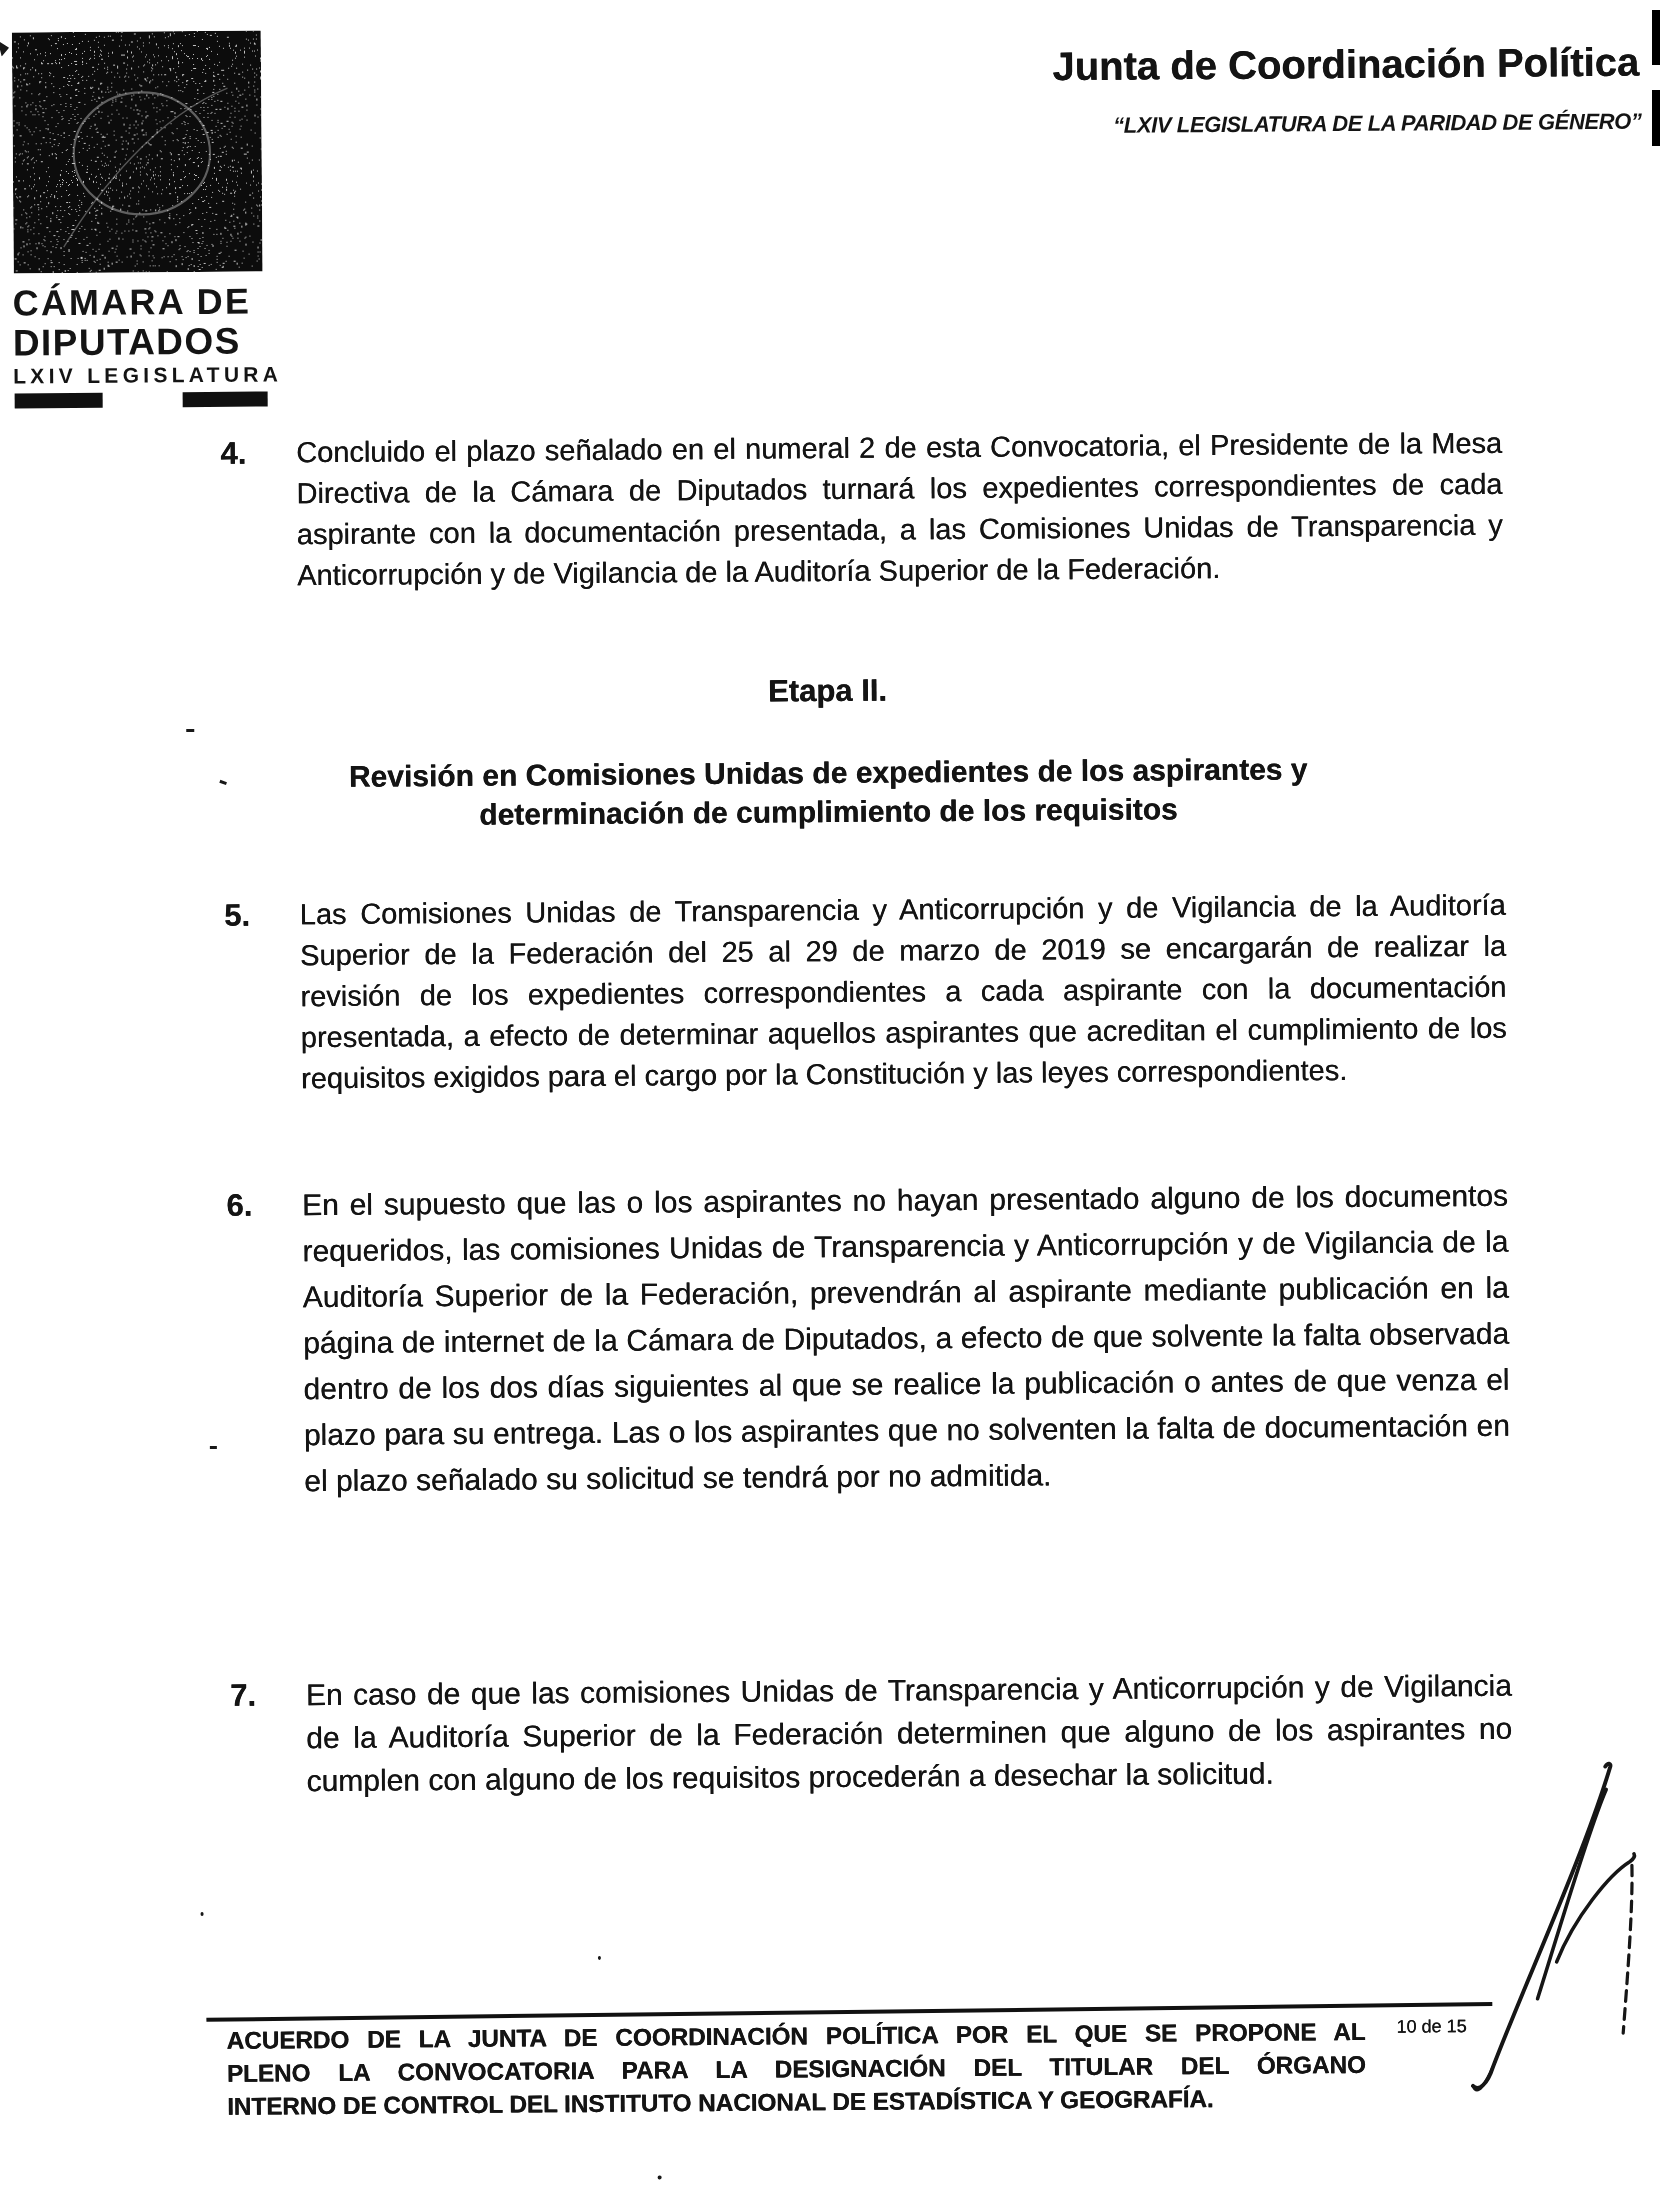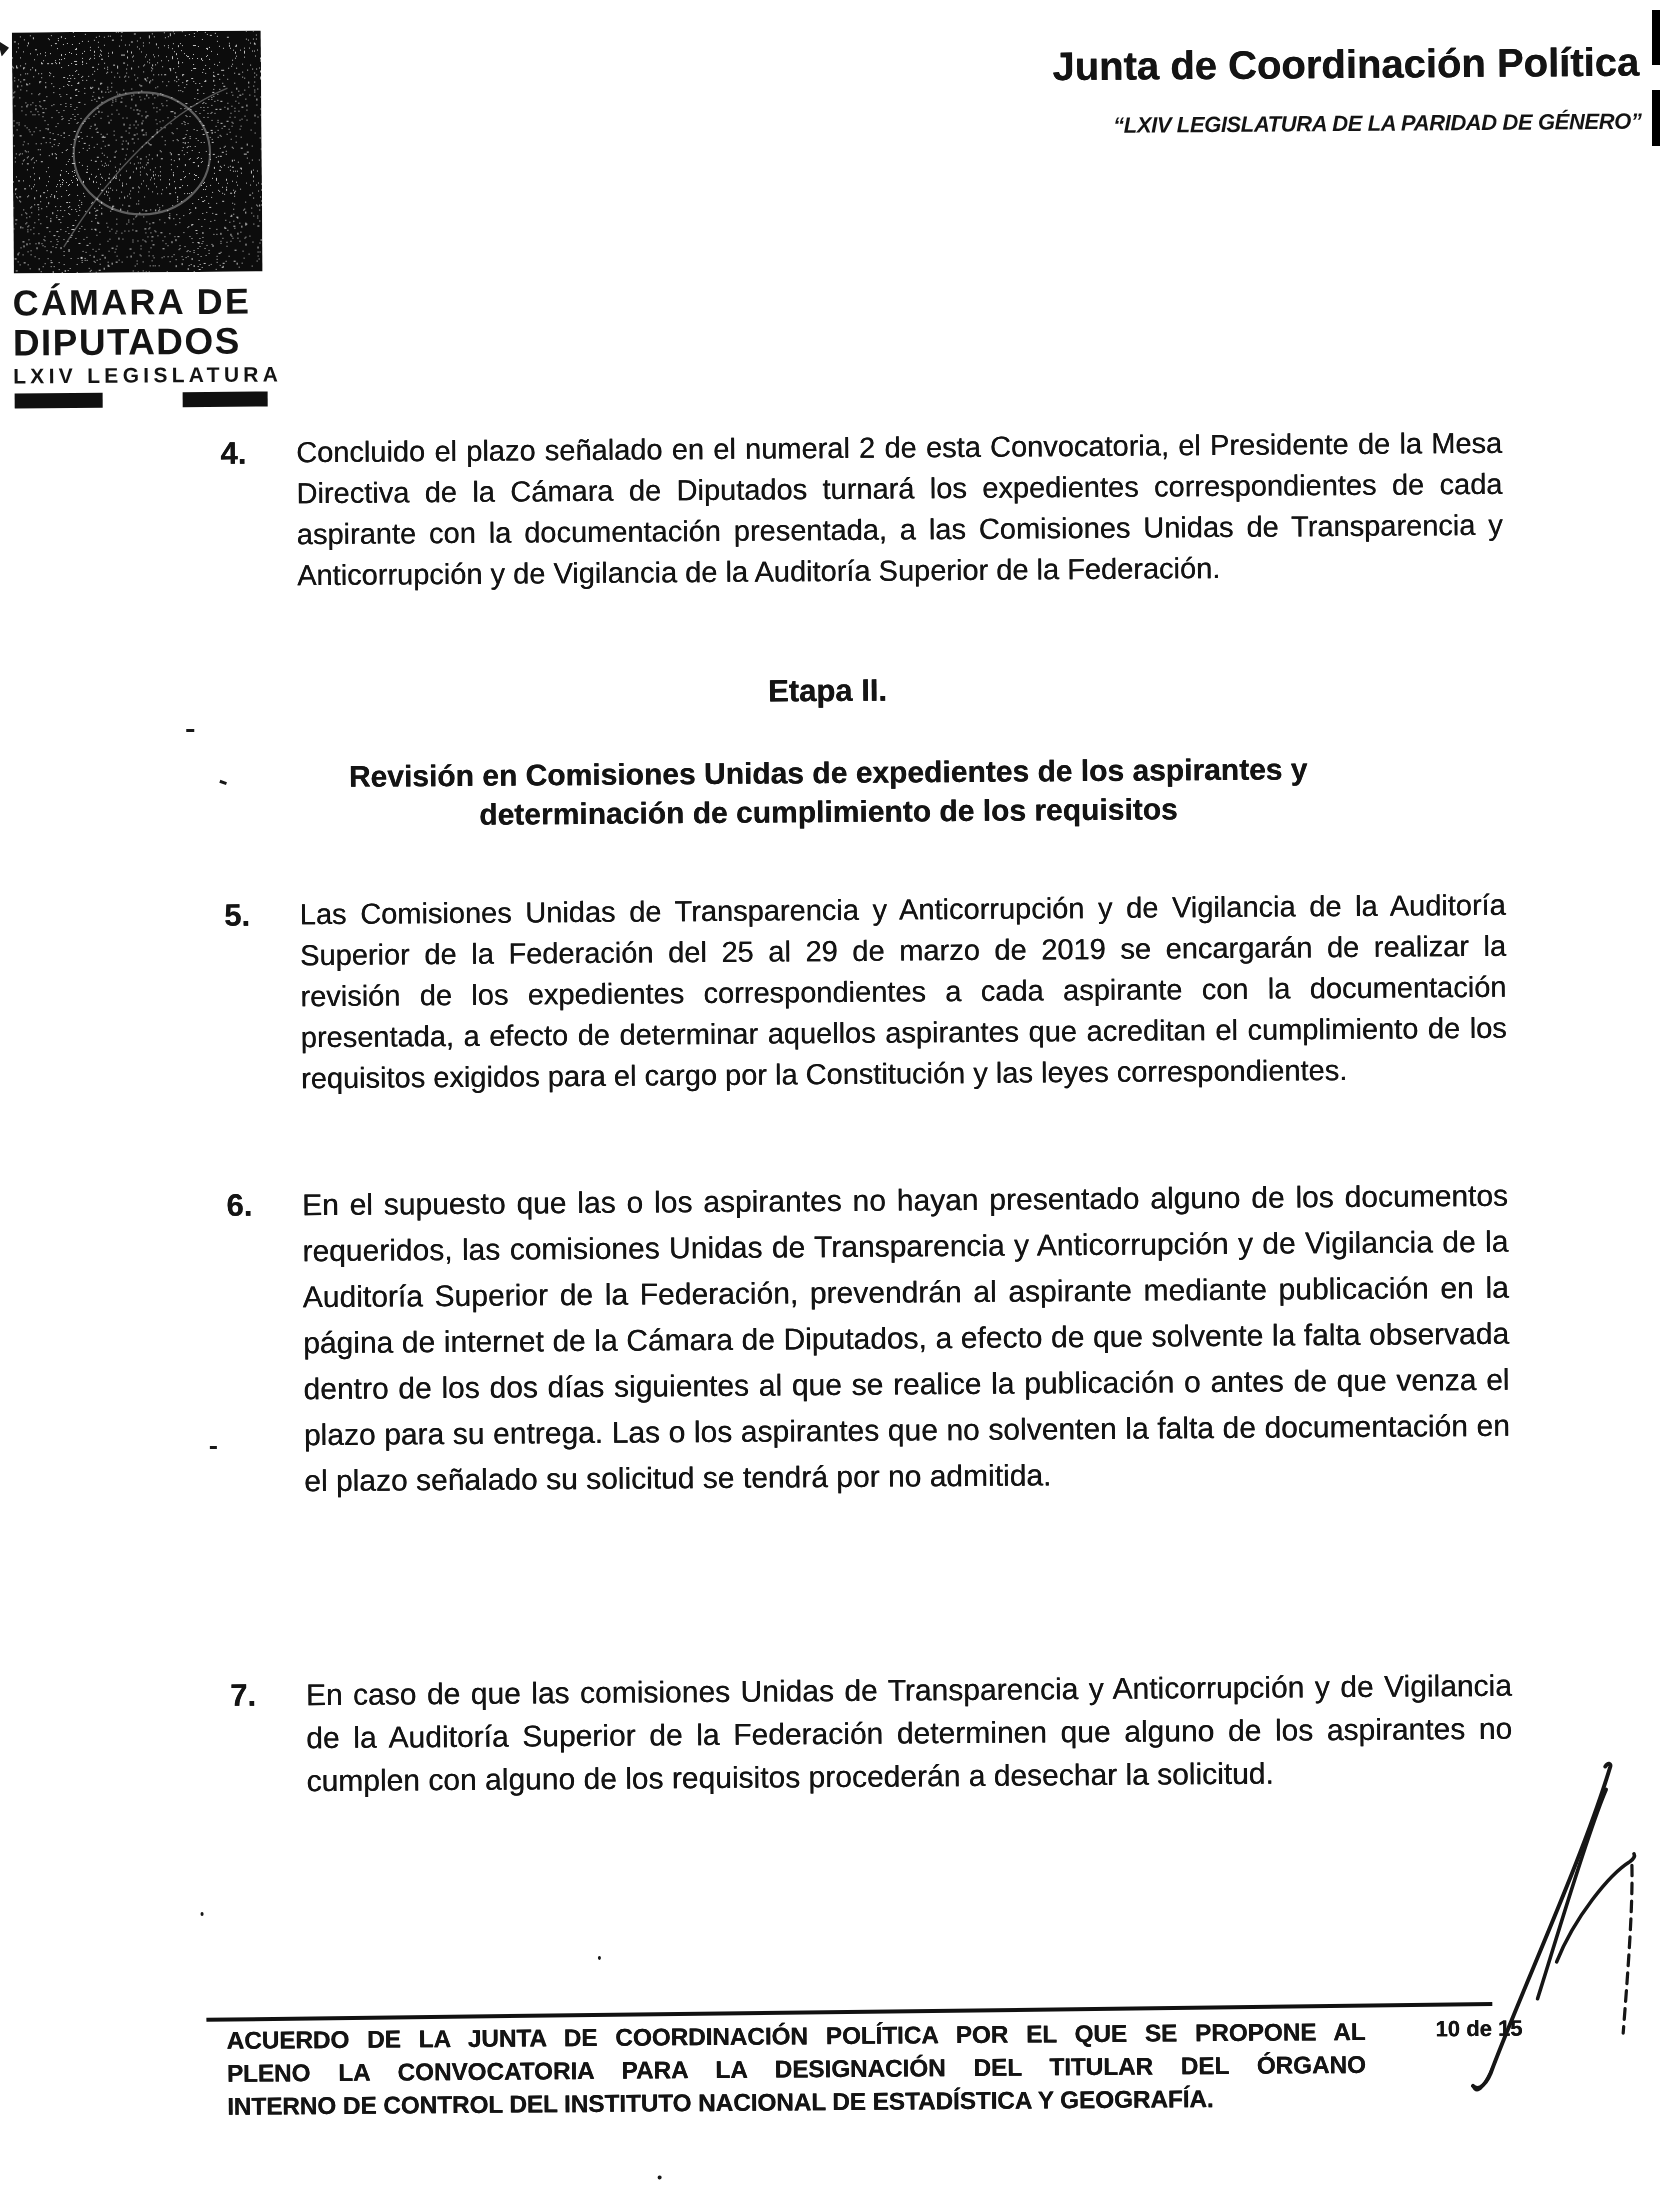--- a/index.html
+++ b/index.html
@@ -63,21 +63,21 @@
 
   
   .f-rule{position:absolute;left:199px;top:2010px;width:1286px;height:4.3px;background:#111;
           transform:rotate(-0.25deg);}
   .f-text{
     position:absolute;left:219px;top:2019px;width:1139px;
     font-size:24.4px;font-weight:700;line-height:33px;letter-spacing:-0.1px;
     text-shadow:0.3px 0 0 currentColor;
   }
   .f-line.j{text-align:justify;text-align-last:justify;}
-  .f-page{position:absolute;left:1428px;top:2021px;font-size:22px;font-weight:700;
+  .f-page{position:absolute;left:1389px;top:2021px;font-size:18px;font-weight:400;
           text-shadow:0.3px 0 0 currentColor;}
 
   .signature{position:absolute;left:1449px;top:1751px;width:187px;height:398px;}
 
   
   .speck{position:absolute;background:#181818;}
   .sp-arrow{left:5.7px;top:34px;width:11.5px;height:16px;
             clip-path:polygon(0 0,100% 45%,35% 100%,20% 55%);}
   .sp1{left:189px;top:724px;width:8px;height:2.9px;}
   .sp2{left:222px;top:776px;width:6.5px;height:2.9px;transform:rotate(20deg);}

